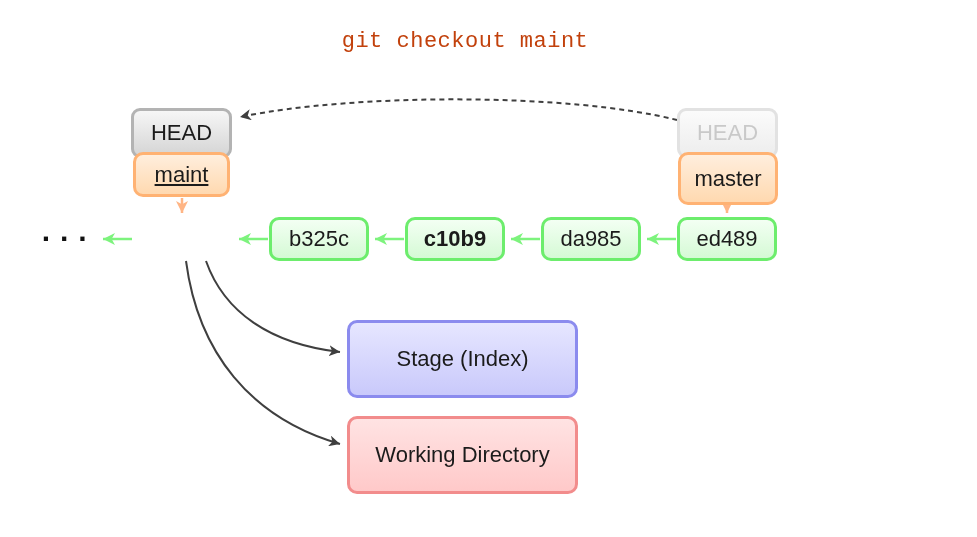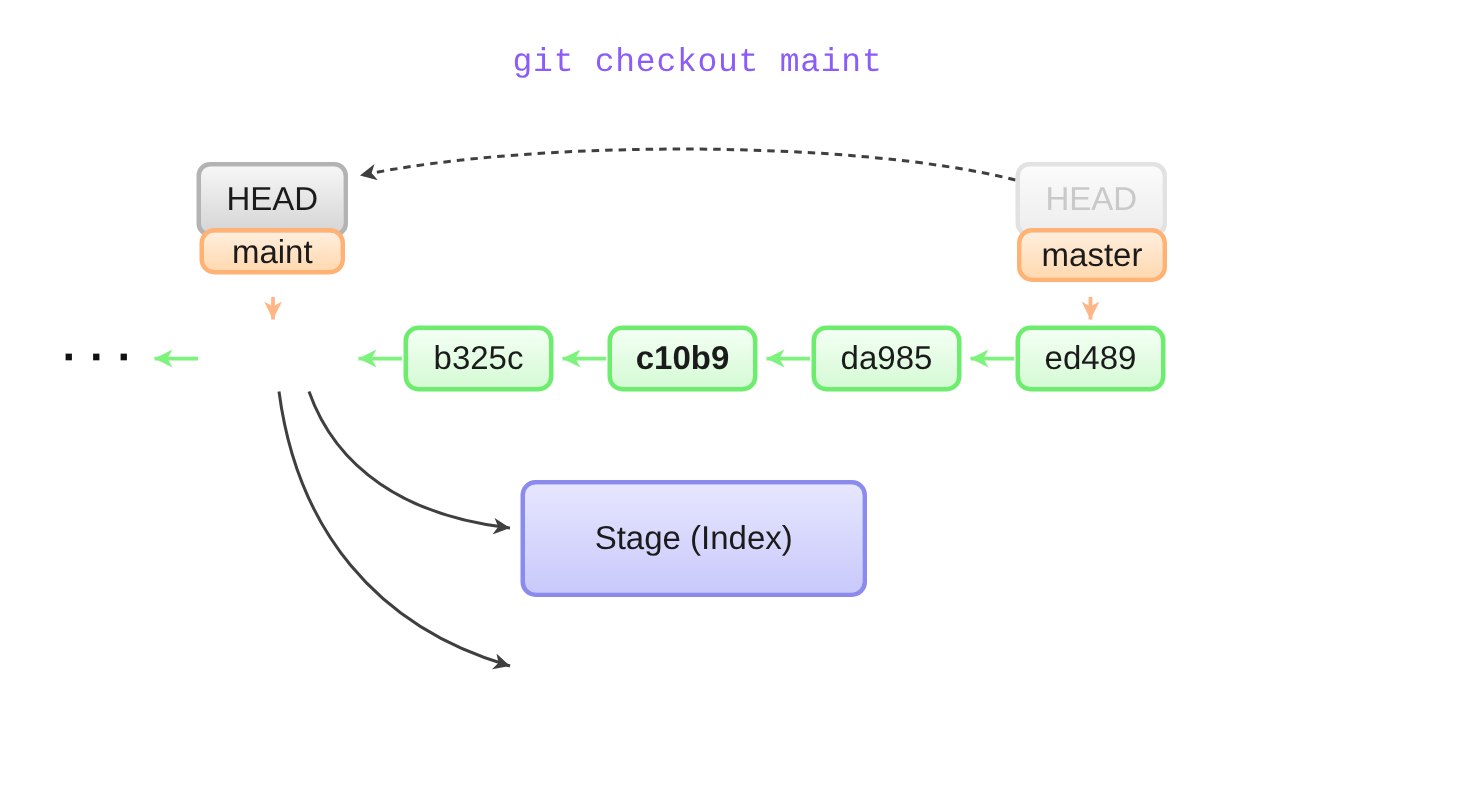--- a/index.html
+++ b/index.html
@@ -14,21 +14,21 @@
   }
   .title {
     position: absolute;
     top: 29px;
     left: 465px;
     transform: translateX(-50%);
     font-family: "Liberation Mono", "DejaVu Sans Mono", monospace;
     font-size: 22px;
     letter-spacing: 0.5px;
     white-space: nowrap;
-    color: #8b5cf6;
+    color: #c2410c;
   }
   .box {
     position: absolute;
     box-sizing: border-box;
     display: flex;
     align-items: center;
     justify-content: center;
     font-size: 22px;
     white-space: nowrap;
   }
@@ -132,28 +132,28 @@
 
     <path d="M 677 120 C 570 93, 355 93, 240 117" class="stroke-dark" fill="none" stroke-width="2" stroke-dasharray="5 4" marker-end="url(#mk-dark)"></path>
 
     <path d="M 206 261 C 224 312, 270 344, 340 352" class="stroke-dark" fill="none" stroke-width="2" marker-end="url(#mk-dark)"></path>
     <path d="M 186 261 C 198 352, 250 418, 340 444" class="stroke-dark" fill="none" stroke-width="2" marker-end="url(#mk-dark)"></path>
   </svg>
 
   <div class="box head-box" style="left:131px; top:108px; width:101px; height:50px;">
     <span>HEAD</span>
   </div>
-  <div class="box branch-box" style="left:133px; top:152px; width:97px; height:31px;">
+  <div class="box branch-box" style="left:133px; top:152px; width:97px; height:45px;text-decoration:underline;">
     <span>maint</span>
   </div>
 
   <div class="box head-box faded" style="left:677px; top:108px; width:101px; height:50px;">
     <span>HEAD</span>
   </div>
-  <div class="box branch-box" style="left:678px; top:152px; width:100px; height:36px;">
+  <div class="box branch-box" style="left:678px; top:152px; width:100px; height:53px;">
     <span>master</span>
   </div>
 
   <div class="ellipsis">· · ·</div>
 
   <div class="box commit-box" style="left:269px;">
     <span>b325c</span>
   </div>
   <div class="box commit-box" style="left:405px;font-weight:bold;">
     <span>c10b9</span>
@@ -161,14 +161,17 @@
   <div class="box commit-box" style="left:541px;">
     <span>da985</span>
   </div>
   <div class="box commit-box" style="left:677px;">
     <span>ed489</span>
   </div>
 
   <div class="box area-box stage-box">
     <span>Stage (Index)</span>
   </div>
+  <div class="box area-box workdir-box">
+    <span>Working Directory</span>
+  </div>
 
 </div>
 
 </body></html>

